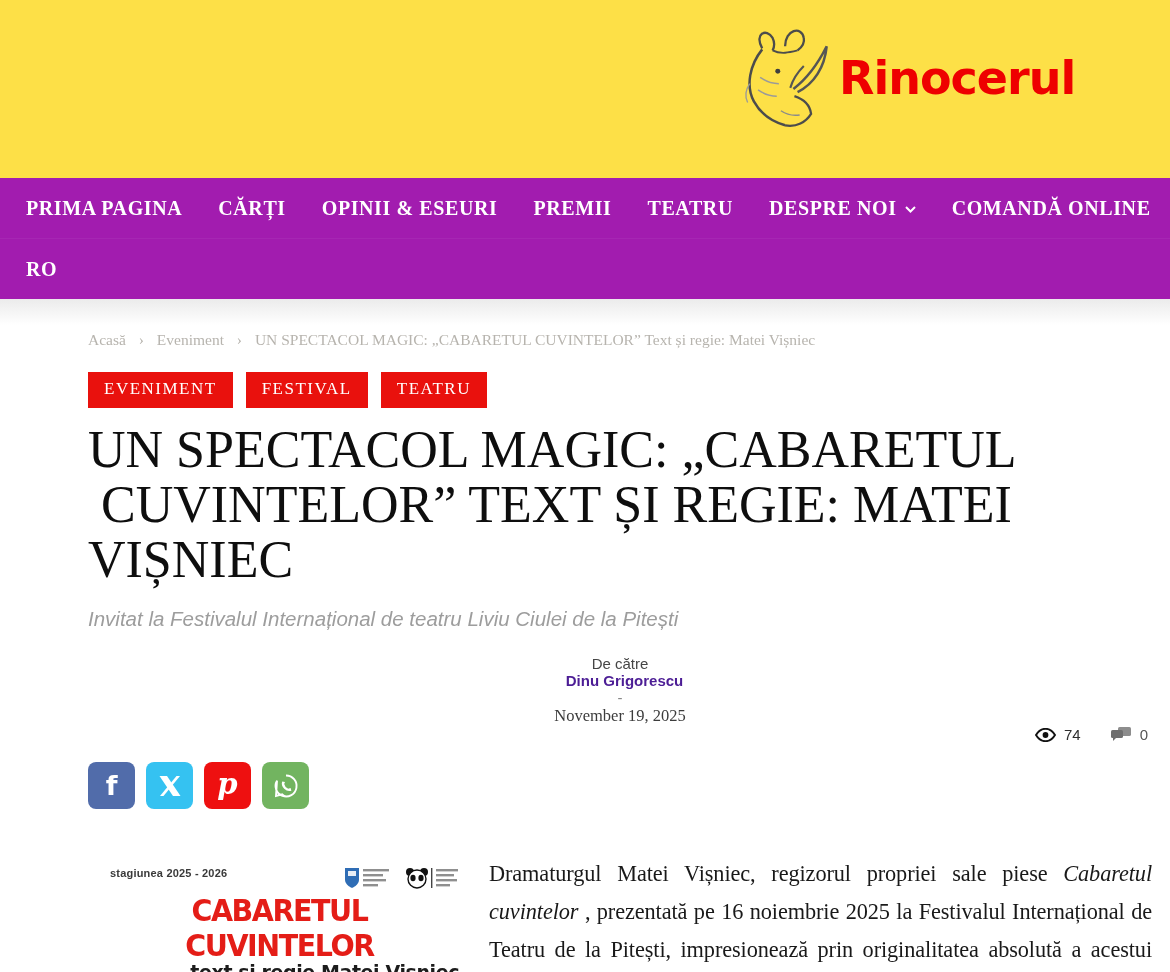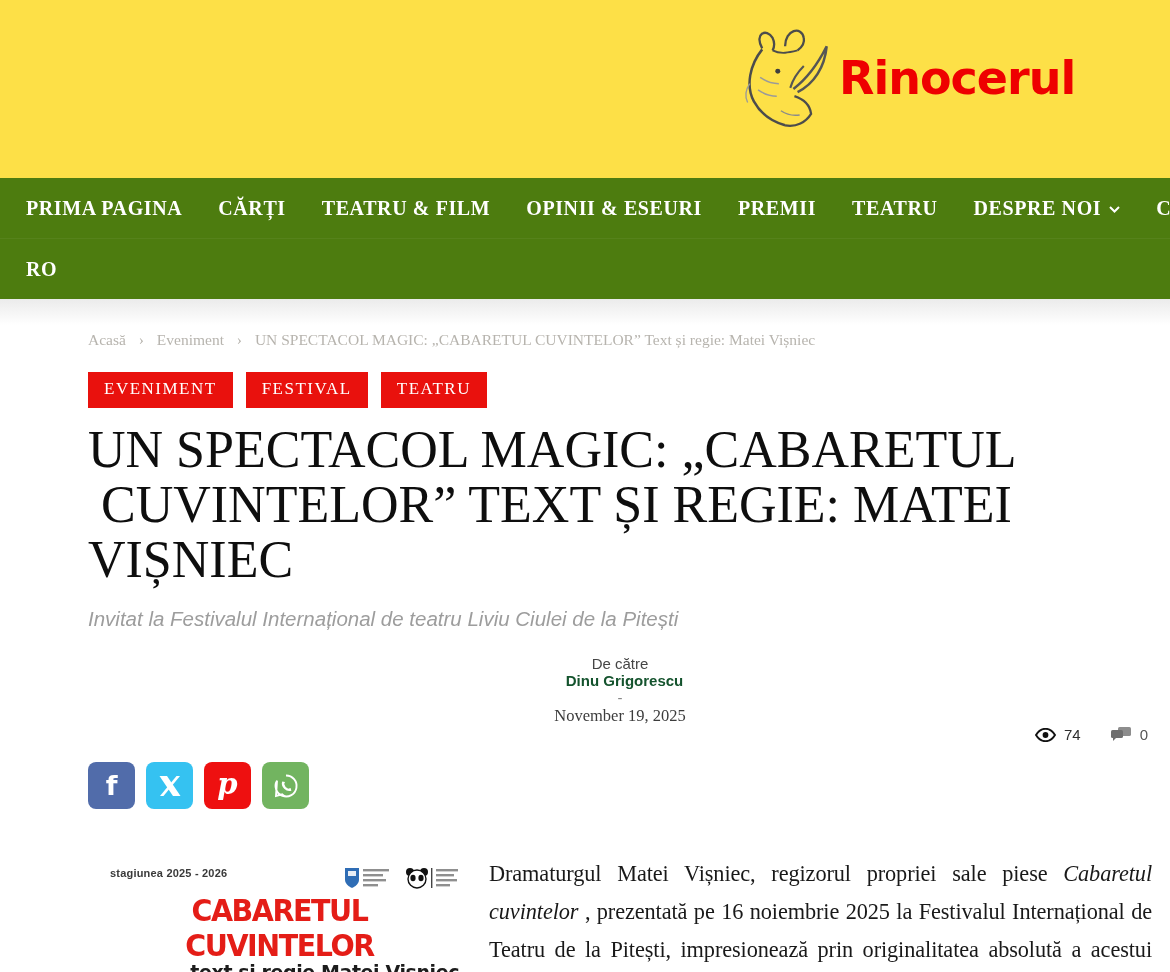--- a/index.html
+++ b/index.html
@@ -8,21 +8,21 @@
     font-family:"Liberation Sans",sans-serif;position:relative;
   }
   
   .header{height:178px;background:#fde047;position:relative;}
   .logo{position:absolute;left:731px;top:22px;width:340px;height:112px;
         display:flex;align-items:center;cursor:pointer;}
   .rhino{width:104px;height:110px;flex:none;}
   .brand{font-family:"DejaVu Sans",sans-serif;font-weight:800;font-size:46px;
          color:#ee0000;margin-left:4px;letter-spacing:-1px;}
   
-  .nav{background:#4d7c0f;}
+  .nav{background:#a21caf;}
   .nav-row{display:flex;height:60px;padding-left:8px;align-items:stretch;}
   .nav-row.second{border-top:1px solid rgba(255,255,255,0.05);}
   .nav-item{display:flex;align-items:center;gap:8px;padding:0 18px;color:#fff;
             font-family:"Liberation Serif",serif;font-weight:700;font-size:20px;
             letter-spacing:0.6px;cursor:pointer;white-space:nowrap;}
   .nav-item .chev{display:none;margin-top:3px;}
   .nav-item.has-dd .chev{display:inline-block;}
   .below-nav{height:26px;background:linear-gradient(#ebebeb,#ffffff);}
   
   .main{margin-left:88px;width:1064px;}
@@ -31,21 +31,21 @@
   .breadcrumb .crumb{cursor:pointer;}
   .breadcrumb .sep{margin:0 9px;}
   .tags{margin-top:23px;display:flex;gap:13px;}
   .tag{background:#e9110d;color:#fff;font-family:"Liberation Serif",serif;
        font-size:17px;letter-spacing:1.5px;padding:7px 16px 9px;cursor:pointer;}
   .title{margin-top:14px;font-family:"Liberation Serif",serif;font-weight:400;
          color:#0e0e0e;font-size:52px;line-height:55px;}
   .title-line{white-space:pre;}
   .subtitle{margin-top:20px;font-style:italic;font-size:20.5px;color:#9d9d9d;}
   .byline{margin-top:24px;display:flex;align-items:center;font-size:15px;color:#454545;flex-direction:column;}
-  .author{color:#14532d;font-weight:700;margin-left:9px;cursor:pointer;}
+  .author{color:#4c1d95;font-weight:700;margin-left:9px;cursor:pointer;}
   .dash{margin:0 11px;color:#888;}
   .date{font-family:"Liberation Serif",serif;font-size:16.5px;color:#3c3c3c;}
   .stats{margin-left:auto;display:flex;align-items:center;gap:30px;padding-right:4px;}
   .stat{display:flex;align-items:center;gap:8px;font-size:15px;color:#2e2e2e;}
   .stat.comments{color:#555;cursor:pointer;}
   .share{margin-top:19px;display:flex;gap:11px;}
   .share-btn{width:47px;height:47px;border-radius:8px;display:flex;
              align-items:center;justify-content:center;color:#fff;cursor:pointer;}
   .share-btn .tglyph{font-weight:700;font-size:27px;font-family:"DejaVu Sans",sans-serif;}
   .share-btn .pglyph{font-weight:700;font-style:italic;font-size:29px;
@@ -97,24 +97,20 @@
       <div class="nav-item">
         <span>PRIMA PAGINA</span>
 
       </div>
 
       <div class="nav-item">
         <span>CĂRȚI</span>
 
       </div>
 
-      <div class="nav-item">
-        <span>TEATRU &amp; FILM</span>
-
-      </div>
 
       <div class="nav-item">
         <span>OPINII &amp; ESEURI</span>
 
       </div>
 
       <div class="nav-item">
         <span>PREMII</span>
 
       </div>

